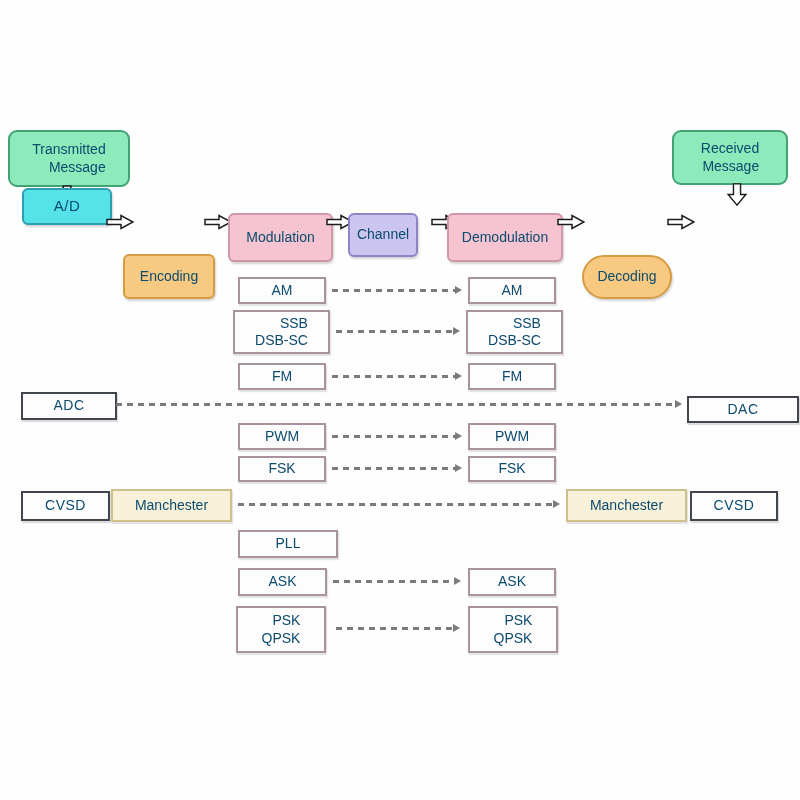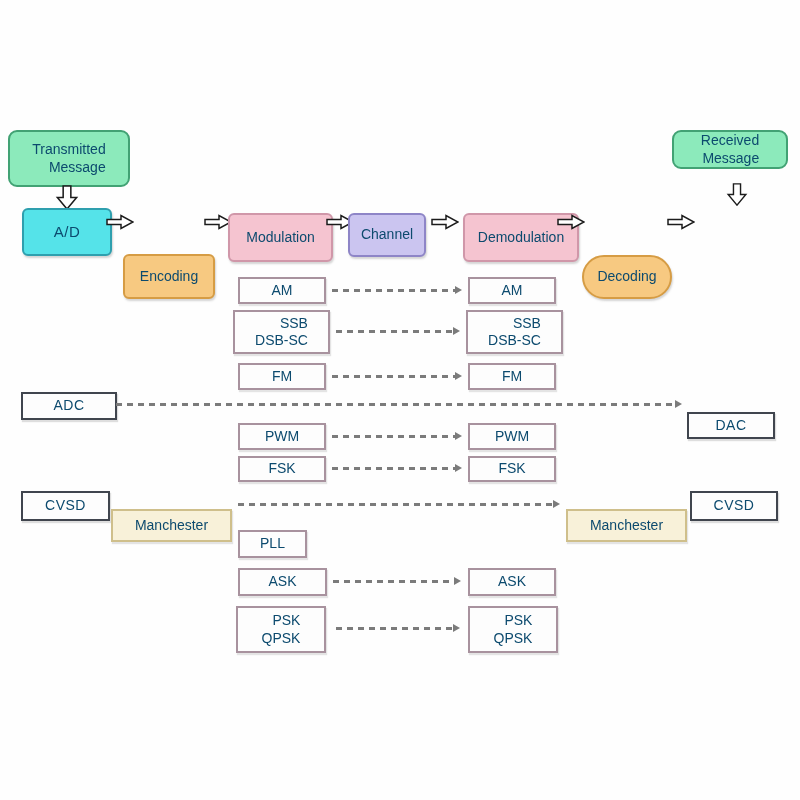--- a/index.html
+++ b/index.html
@@ -30,21 +30,20 @@
     background:#fdfdfd;border:2px solid var(--plain-box-border,#a8929e);
     box-shadow:1px 2px 1px rgba(150,150,150,.25);
   }
   .darkb{
     background:#fdfdfd;border:2px solid var(--dark-box-border,#40454e);
     box-shadow:1px 2px 1px rgba(150,150,150,.3);letter-spacing:.5px;
   }
   .tan{
     background:var(--manchester-fill,#f8f1d9);border:2px solid var(--manchester-border,#cfbf8b);
     box-shadow:1px 2px 1px rgba(150,150,150,.25);
-    margin-top:20px;
   }
   
   .flow-arrow,.down-arrow{position:absolute;line-height:0;}
   .flow-arrow svg,.down-arrow svg{display:block;}
   .dash-arrow{position:absolute;height:10px;}
   .dash-line{
     position:absolute;left:0;right:6px;top:3px;height:3px;
     background:repeating-linear-gradient(90deg,var(--dash-color,#7b7b7b) 0 6px,transparent 6px 11px);
   }
   .dash-head{
@@ -60,21 +59,21 @@
 
   <div class="box msg" style="left:8px;top:130px;width:122px;height:57px;">Transmitted
 Message</div>
 
   <span class="down-arrow" style="left:55px;top:185px;">
     <svg width="24" height="25" viewBox="0 0 22 26">
       <path d="M7 1 H15 V13 H21 L11 25 L1 13 H7 Z" fill="#ffffff" stroke="#1c1c1c" stroke-width="1.6"></path>
     </svg>
   </span>
 
-  <div class="box flow conv" style="left:22px;top:208px;width:90px;height:48px;">A/D</div>
+  <div class="box flow conv" style="left:22px;top:188px;width:90px;height:37px;">A/D</div>
 
   <span class="flow-arrow" style="left:106px;top:214px;">
     <svg width="28" height="16" viewBox="0 0 28 16">
       <path d="M1 5.5 H15 V1.5 L27 8 L15 14.5 V10.5 H1 Z" fill="#ffffff" stroke="#1c1c1c" stroke-width="1.5"></path>
     </svg>
   </span>
 
   <div class="box flow coding" style="left:123px;top:214px;width:92px;height:45px;">Encoding</div>
 
   <span class="flow-arrow" style="left:204px;top:214px;">
@@ -84,46 +83,46 @@
   </span>
 
   <div class="box flow modu" style="left:228px;top:213px;width:105px;height:49px;">Modulation</div>
 
   <span class="flow-arrow" style="left:326px;top:214px;">
     <svg width="28" height="16" viewBox="0 0 28 16">
       <path d="M1 5.5 H15 V1.5 L27 8 L15 14.5 V10.5 H1 Z" fill="#ffffff" stroke="#1c1c1c" stroke-width="1.5"></path>
     </svg>
   </span>
 
-  <div class="box flow chan" style="left:348px;top:213px;width:78px;height:44px;">Channel</div>
+  <div class="box flow chan" style="left:348px;top:213px;width:70px;height:44px;">Channel</div>
 
   <span class="flow-arrow" style="left:431px;top:214px;">
     <svg width="28" height="16" viewBox="0 0 28 16">
       <path d="M1 5.5 H15 V1.5 L27 8 L15 14.5 V10.5 H1 Z" fill="#ffffff" stroke="#1c1c1c" stroke-width="1.5"></path>
     </svg>
   </span>
 
-  <div class="box flow modu" style="left:447px;top:213px;width:116px;height:49px;margin-left:16px;">Demodulation</div>
+  <div class="box flow modu" style="left:447px;top:213px;width:116px;height:49px;">Demodulation</div>
 
   <span class="flow-arrow" style="left:557px;top:214px;">
     <svg width="28" height="16" viewBox="0 0 28 16">
       <path d="M1 5.5 H15 V1.5 L27 8 L15 14.5 V10.5 H1 Z" fill="#ffffff" stroke="#1c1c1c" stroke-width="1.5"></path>
     </svg>
   </span>
 
   <div class="box flow coding" style="left:582px;top:215px;width:90px;height:44px;border-radius:22px;">Decoding</div>
 
   <span class="flow-arrow" style="left:667px;top:214px;">
     <svg width="28" height="16" viewBox="0 0 28 16">
       <path d="M1 5.5 H15 V1.5 L27 8 L15 14.5 V10.5 H1 Z" fill="#ffffff" stroke="#1c1c1c" stroke-width="1.5"></path>
     </svg>
   </span>
 
 
-  <div class="box msg" style="left:672px;top:130px;width:116px;height:39px;">Received
+  <div class="box msg" style="left:672px;top:130px;width:116px;height:55px;">Received
 Message</div>
 
   <span class="down-arrow" style="left:725px;top:183px;">
     <svg width="24" height="23" viewBox="0 0 22 26">
       <path d="M7 1 H15 V13 H21 L11 25 L1 13 H7 Z" fill="#ffffff" stroke="#1c1c1c" stroke-width="1.6"></path>
     </svg>
   </span>
 
   <div class="box plain" style="left:238px;top:277px;width:88px;height:27px;">AM</div>
   <div class="dash-arrow" style="left:332px;top:286px;width:130px;">
@@ -146,21 +145,21 @@
     <span class="dash-line"></span>
     <span class="dash-head"></span>
   </div>
   <div class="box plain" style="left:468px;top:363px;width:88px;height:27px;">FM</div>
 
   <div class="box darkb" style="left:21px;top:392px;width:96px;height:28px;">ADC</div>
   <div class="dash-arrow" style="left:116px;top:400px;width:566px;">
     <span class="dash-line"></span>
     <span class="dash-head"></span>
   </div>
-  <div class="box darkb" style="left:687px;top:412px;width:88px;height:27px;">DAC</div>
+  <div class="box darkb" style="left:687px;top:396px;width:112px;height:27px;">DAC</div>
 
   <div class="box plain" style="left:238px;top:423px;width:88px;height:27px;">PWM</div>
   <div class="dash-arrow" style="left:332px;top:432px;width:130px;">
     <span class="dash-line"></span>
     <span class="dash-head"></span>
   </div>
   <div class="box plain" style="left:468px;top:423px;width:88px;height:27px;">PWM</div>
 
   <div class="box plain" style="left:238px;top:456px;width:88px;height:26px;">FSK</div>
   <div class="dash-arrow" style="left:332px;top:464px;width:130px;">
@@ -171,21 +170,21 @@
 
   <div class="box darkb" style="left:21px;top:491px;width:89px;height:30px;">CVSD</div>
   <div class="box tan" style="left:111px;top:489px;width:121px;height:33px;">Manchester</div>
   <div class="dash-arrow" style="left:238px;top:500px;width:322px;">
     <span class="dash-line"></span>
     <span class="dash-head"></span>
   </div>
   <div class="box tan" style="left:566px;top:489px;width:121px;height:33px;">Manchester</div>
   <div class="box darkb" style="left:690px;top:491px;width:88px;height:30px;">CVSD</div>
 
-  <div class="box plain" style="left:238px;top:530px;width:69px;height:28px;">PLL</div>
+  <div class="box plain" style="left:238px;top:530px;width:100px;height:28px;">PLL</div>
 
   <div class="box plain" style="left:238px;top:568px;width:89px;height:28px;">ASK</div>
   <div class="dash-arrow" style="left:333px;top:577px;width:128px;">
     <span class="dash-line"></span>
     <span class="dash-head"></span>
   </div>
   <div class="box plain" style="left:468px;top:568px;width:88px;height:28px;">ASK</div>
 
   <div class="box plain" style="left:236px;top:606px;width:90px;height:47px;">PSK
 QPSK</div>

